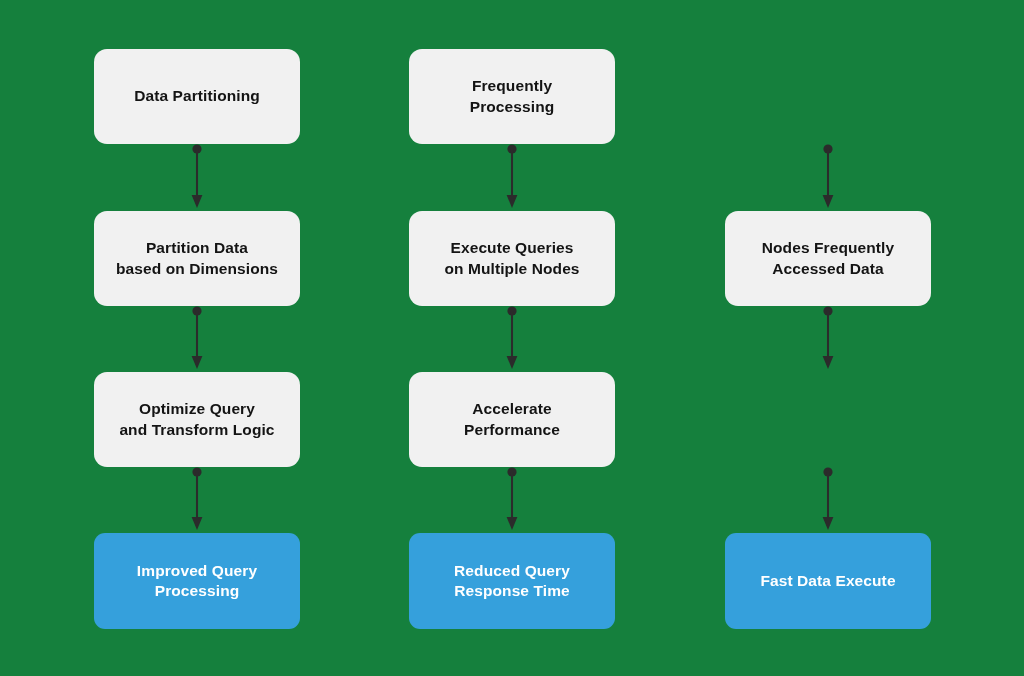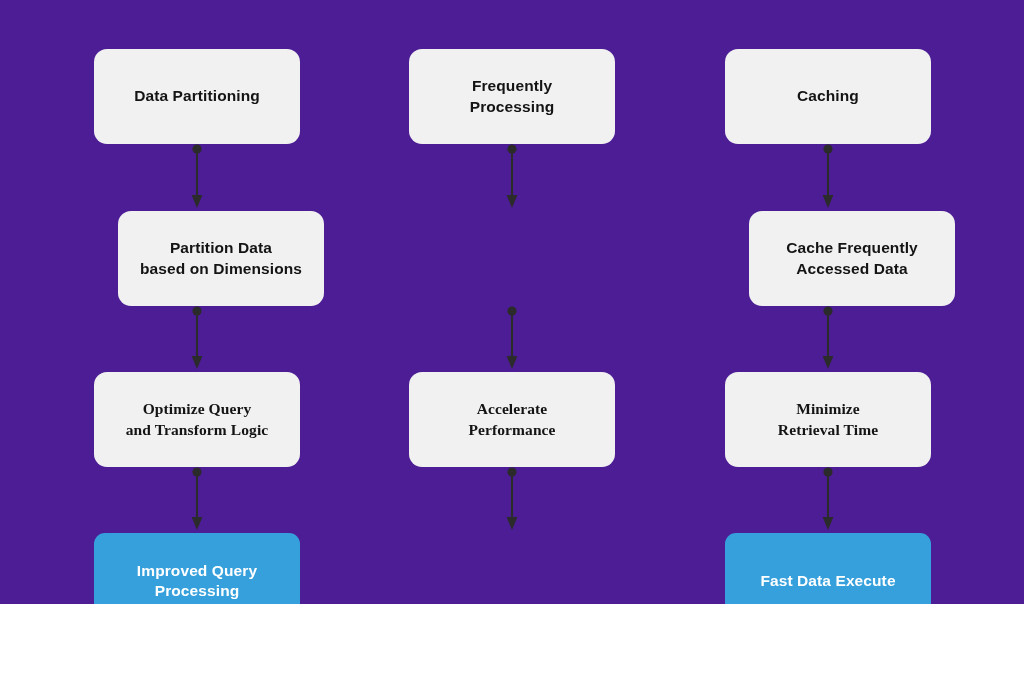--- a/index.html
+++ b/index.html
@@ -8,22 +8,22 @@
     padding: 0;
     background: #ffffff;
   }
   body {
     font-family: "Liberation Sans", sans-serif;
     -webkit-font-smoothing: antialiased;
   }
   #canvas {
     position: relative;
     width: 1024px;
-    height: 604px;
-    background: #4c1d95;
+    height: 676px;
+    background: #15803d;
     overflow: hidden;
   }
   .column {
     position: absolute;
     top: 0;
     width: 206px;
     height: 676px;
   }
   .col-0 { left: 94px; }
   .col-1 { left: 409px; }
@@ -56,22 +56,22 @@
   }
   .node.outcome {
     background: #35a0dc;
     border-radius: 11px;
     color: #ffffff;
     font-size: 15.5px;
     font-weight: 700;
     height: 96px;
   }
   .row-0 { top: 49px; }
-  .row-1 { top: 211px; margin-left: 24px; }
-  .row-2 { top: 372px; font-family: Liberation Serif, serif; }
+  .row-1 { top: 211px; }
+  .row-2 { top: 372px; }
   .row-3 { top: 533px; }
 
   .connector {
     position: absolute;
     left: 50%;
     transform: translateX(-50%);
     width: 16px;
   }
   .connector svg { display: block; }
   .conn-0 { top: 144px; height: 67px; }
@@ -135,20 +135,24 @@
     </div>
 
     <div class="connector conn-0">
       <svg width="16" height="67" viewBox="0 0 16 67" aria-hidden="true">
         <circle cx="8" cy="5" r="4.6" fill="#2b2b2b"></circle>
         <line x1="8" y1="5" x2="8" y2="55" stroke="#2b2b2b" stroke-width="2.1"></line>
         <polygon points="8,64 2.6,51 13.4,51" fill="#2b2b2b"></polygon>
       </svg>
     </div>
 
+    <div class="node step row-1">
+      <span class="label">Execute Queries
+on Multiple Nodes</span>
+    </div>
 
     <div class="connector conn-1">
       <svg width="16" height="66" viewBox="0 0 16 66" aria-hidden="true">
         <circle cx="8" cy="5" r="4.6" fill="#2b2b2b"></circle>
         <line x1="8" y1="5" x2="8" y2="54" stroke="#2b2b2b" stroke-width="2.1"></line>
         <polygon points="8,63 2.6,50 13.4,50" fill="#2b2b2b"></polygon>
       </svg>
     </div>
 
     <div class="node step row-2">
@@ -157,52 +161,49 @@
     </div>
 
     <div class="connector conn-2">
       <svg width="16" height="66" viewBox="0 0 16 66" aria-hidden="true">
         <circle cx="8" cy="5" r="4.6" fill="#2b2b2b"></circle>
         <line x1="8" y1="5" x2="8" y2="54" stroke="#2b2b2b" stroke-width="2.1"></line>
         <polygon points="8,63 2.6,50 13.4,50" fill="#2b2b2b"></polygon>
       </svg>
     </div>
 
+    <div class="node outcome row-3">
+      <span class="label">Reduced Query
+Response Time</span>
+    </div>
   </div>
 
   <div class="column col-2">
-    <div class="node step row-0">
-      <span class="label">Caching</span>
-    </div>
 
     <div class="connector conn-0">
       <svg width="16" height="67" viewBox="0 0 16 67" aria-hidden="true">
         <circle cx="8" cy="5" r="4.6" fill="#2b2b2b"></circle>
         <line x1="8" y1="5" x2="8" y2="55" stroke="#2b2b2b" stroke-width="2.1"></line>
         <polygon points="8,64 2.6,51 13.4,51" fill="#2b2b2b"></polygon>
       </svg>
     </div>
 
     <div class="node step row-1">
-      <span class="label">Cache Frequently
+      <span class="label">Nodes Frequently
 Accessed Data</span>
     </div>
 
     <div class="connector conn-1">
       <svg width="16" height="66" viewBox="0 0 16 66" aria-hidden="true">
         <circle cx="8" cy="5" r="4.6" fill="#2b2b2b"></circle>
         <line x1="8" y1="5" x2="8" y2="54" stroke="#2b2b2b" stroke-width="2.1"></line>
         <polygon points="8,63 2.6,50 13.4,50" fill="#2b2b2b"></polygon>
       </svg>
     </div>
 
-    <div class="node step row-2">
-      <span class="label">Minimize
-Retrieval Time</span>
-    </div>
 
     <div class="connector conn-2">
       <svg width="16" height="66" viewBox="0 0 16 66" aria-hidden="true">
         <circle cx="8" cy="5" r="4.6" fill="#2b2b2b"></circle>
         <line x1="8" y1="5" x2="8" y2="54" stroke="#2b2b2b" stroke-width="2.1"></line>
         <polygon points="8,63 2.6,50 13.4,50" fill="#2b2b2b"></polygon>
       </svg>
     </div>
 
     <div class="node outcome row-3">

